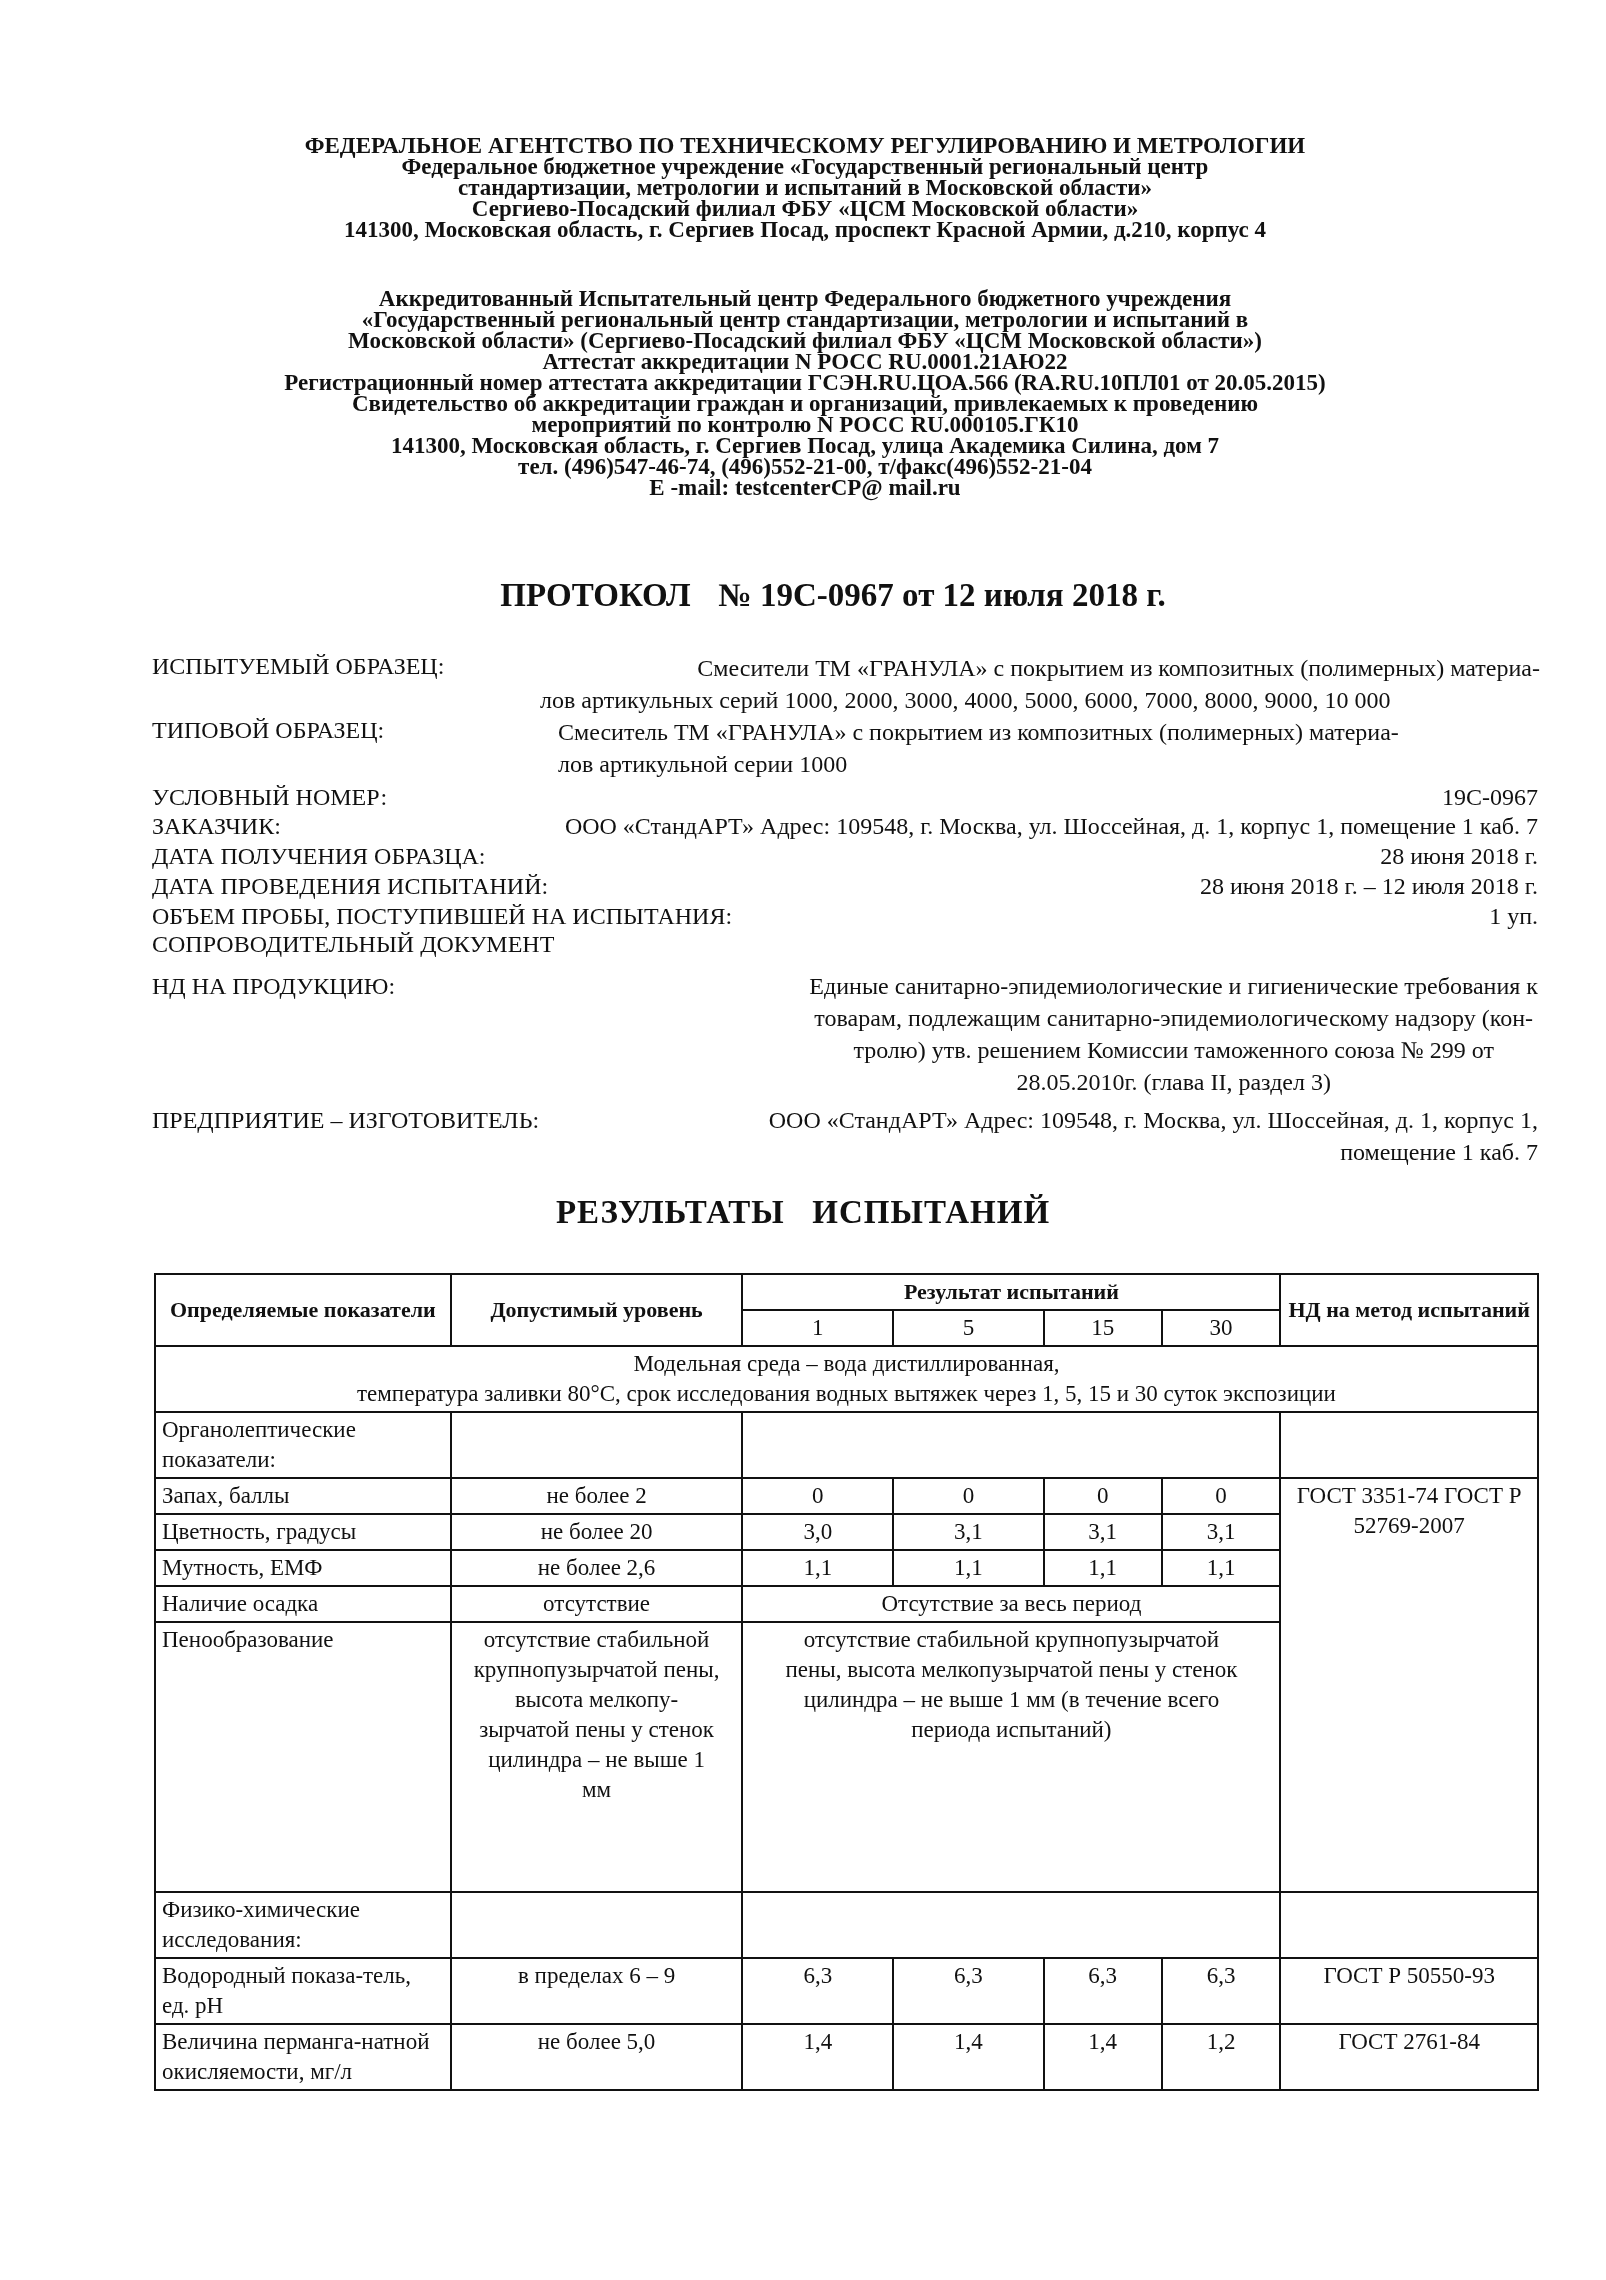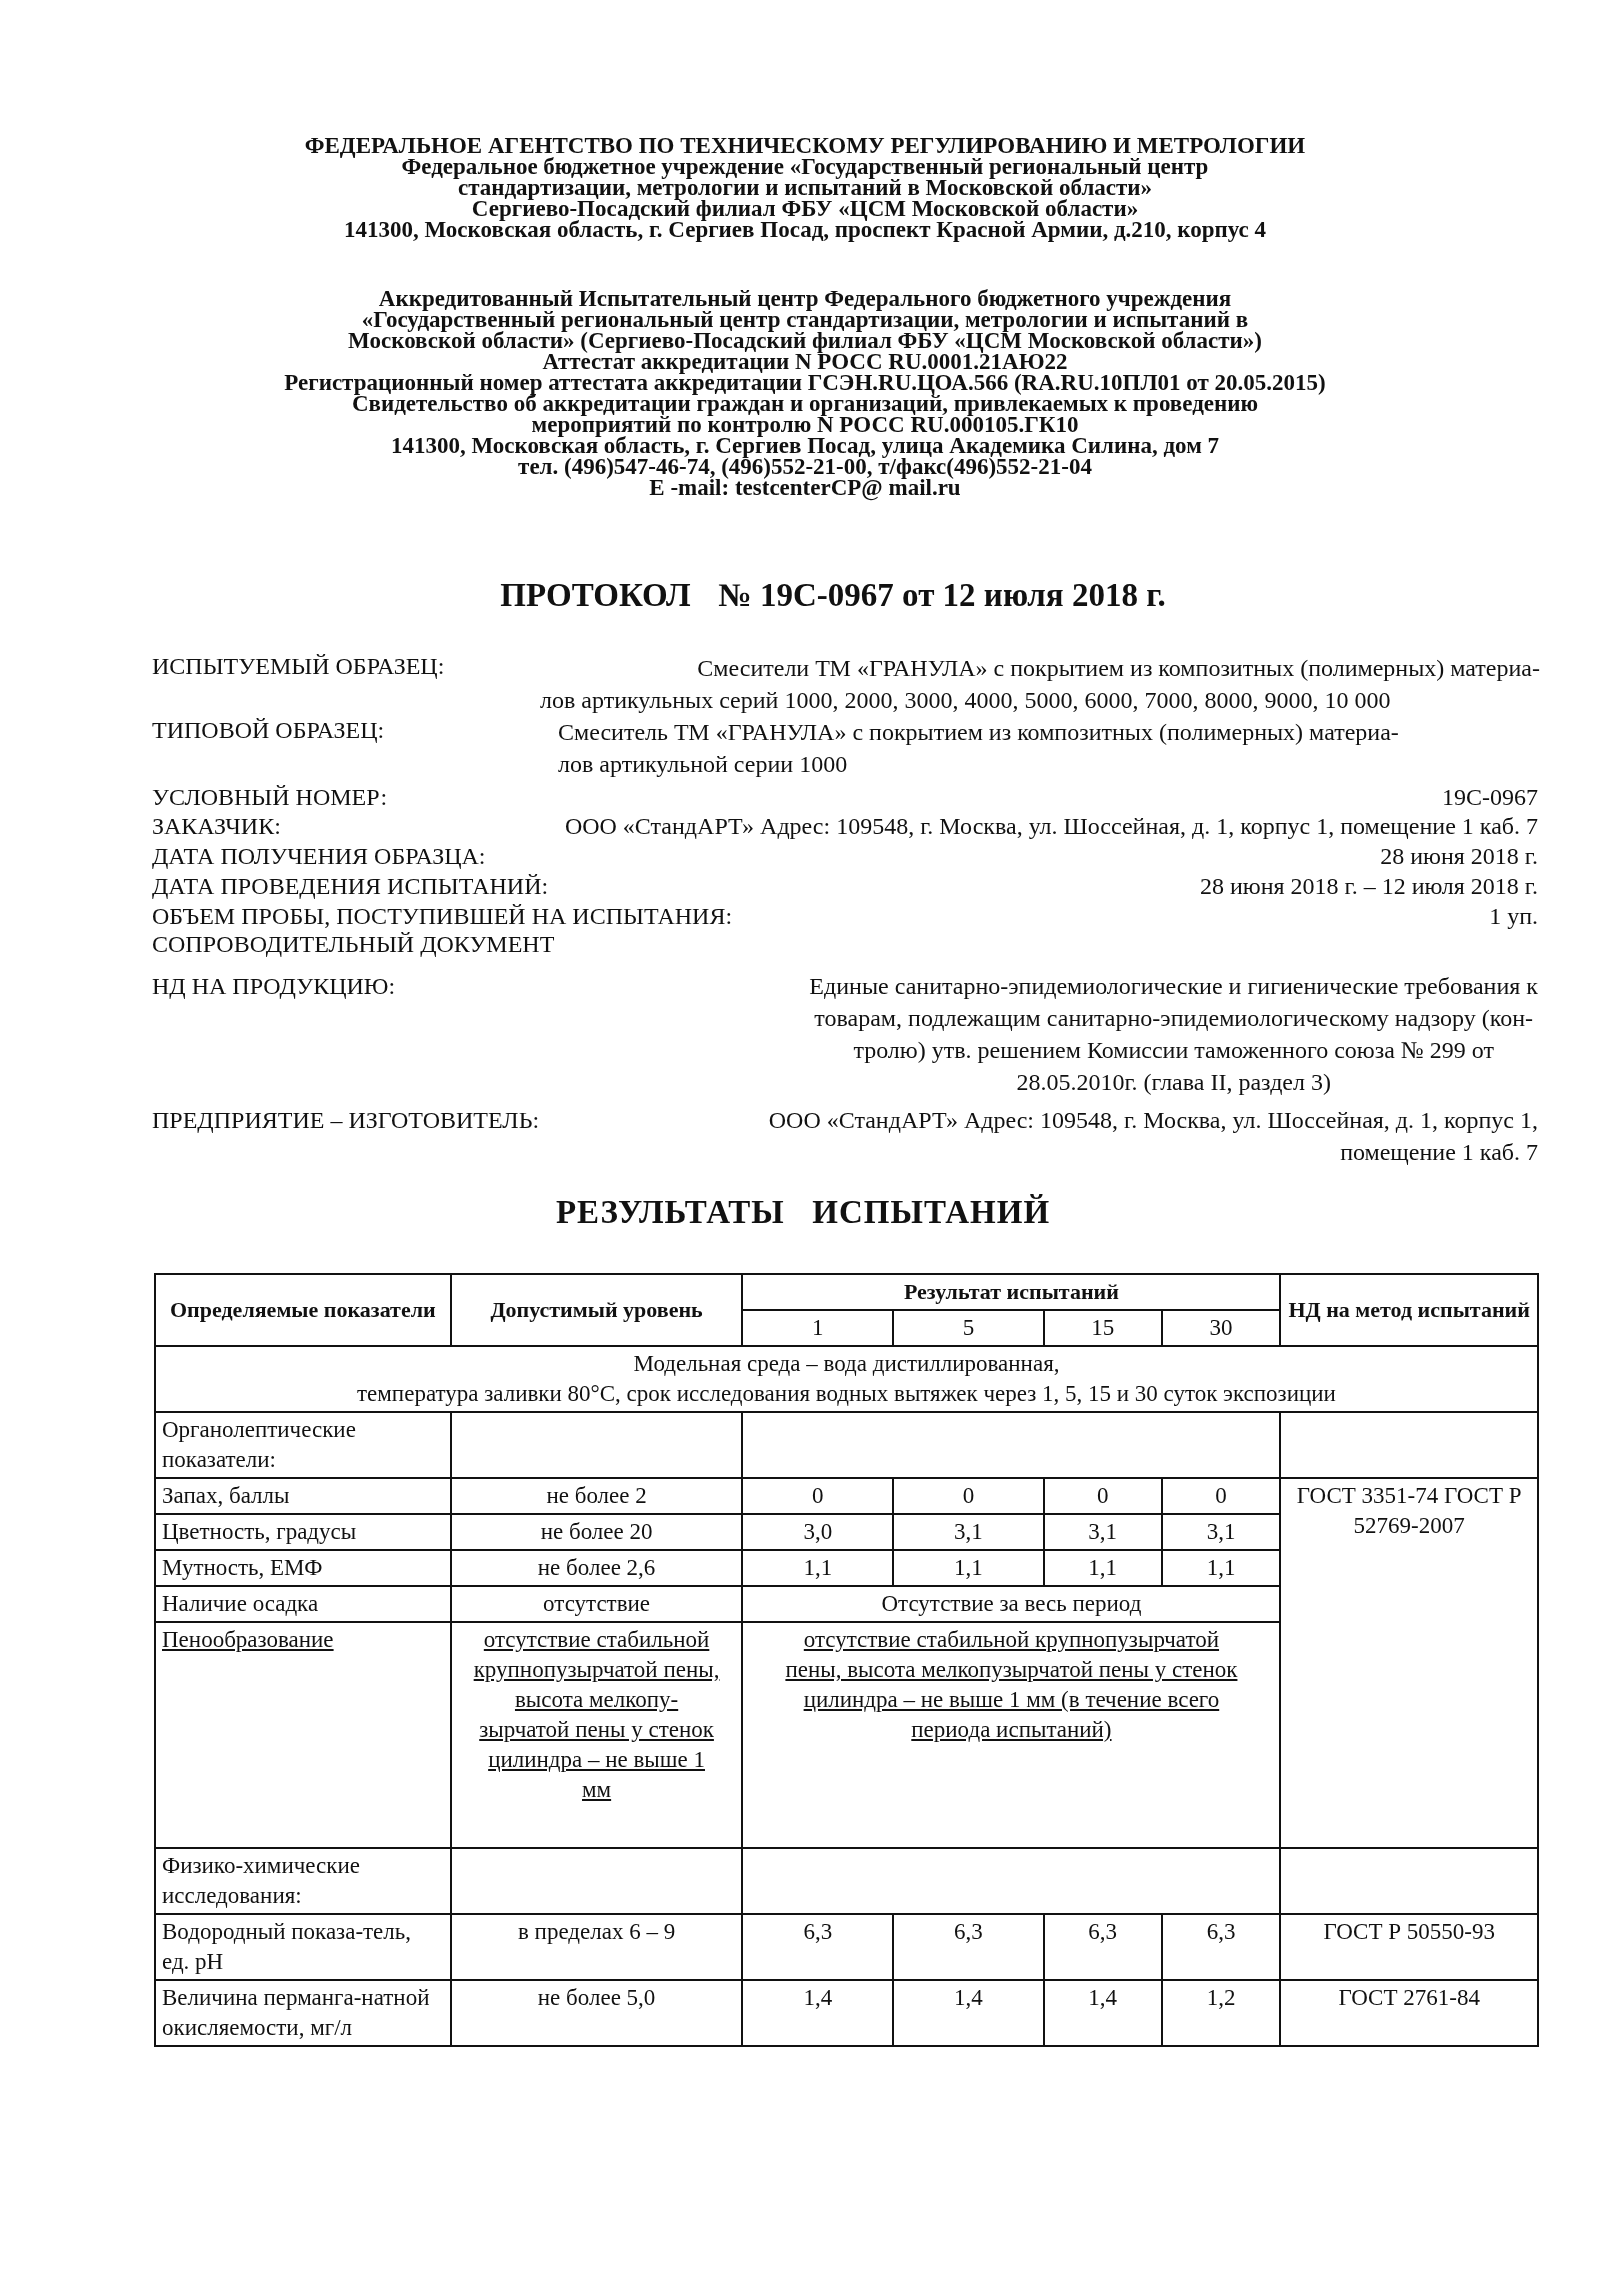--- a/index.html
+++ b/index.html
@@ -174,21 +174,21 @@
       <td class="c">1,1</td>
       <td class="c">1,1</td>
       <td class="c">1,1</td>
       <td class="c">1,1</td>
     </tr>
     <tr>
       <td class="l">Наличие осадка</td>
       <td class="c">отсутствие</td>
       <td colspan="4" class="c">Отсутствие за весь период</td>
     </tr>
-    <tr style="height:226px;text-decoration:underline;">
+    <tr style="height:270px;">
       <td class="l">Пенообразование</td>
       <td class="c" style="padding:2px 20px;">отсутствие стабильной крупнопузырчатой пены, высота мелкопу-зырчатой пены у стенок цилиндра – не выше 1 мм</td>
       <td colspan="4" class="c" style="padding:2px 30px;">отсутствие стабильной крупнопузырчатой пены, высота мелкопузырчатой пены у стенок цилиндра – не выше 1 мм (в течение всего периода испытаний)</td>
     </tr>
     <tr>
       <td class="l">Физико-химические исследования:</td>
       <td></td>
       <td colspan="4"></td>
       <td></td>
     </tr>

